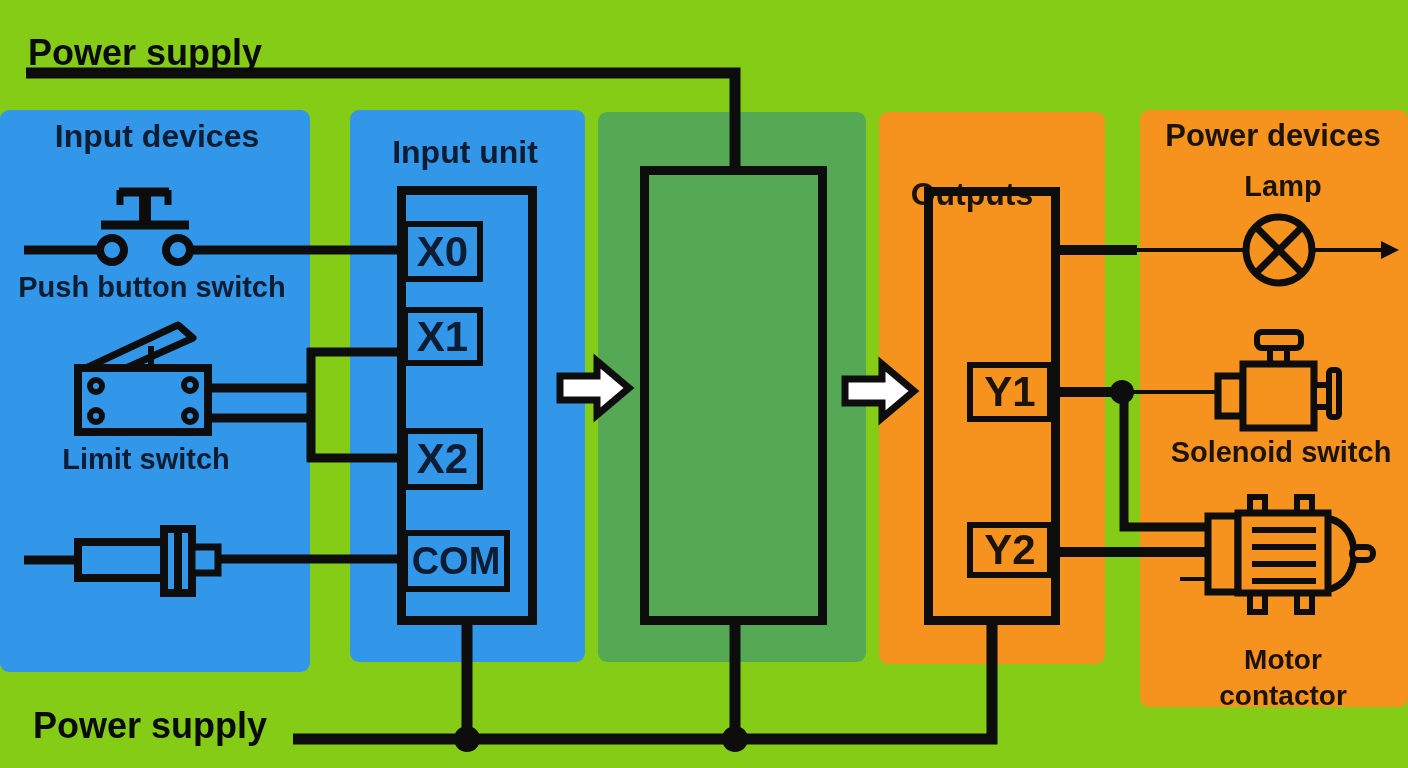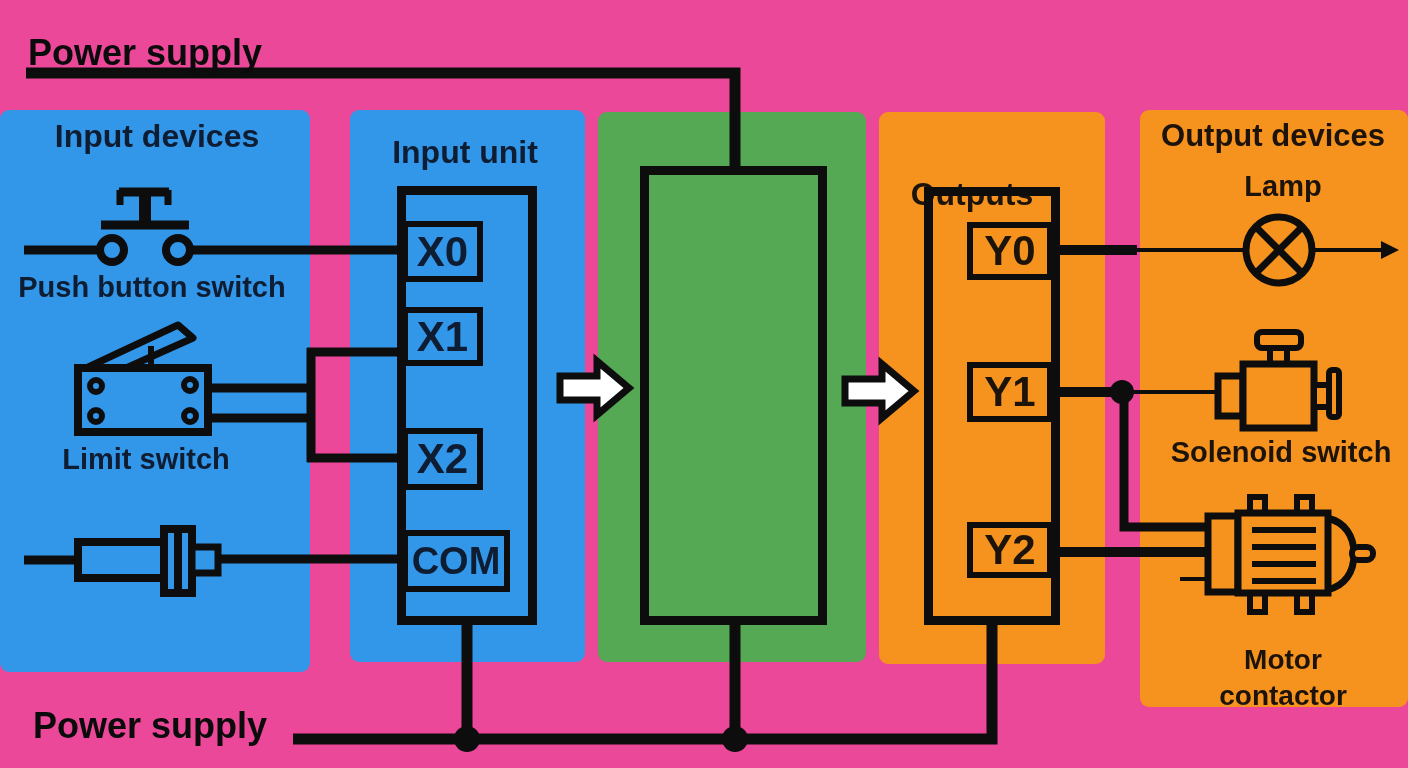--- a/index.html
+++ b/index.html
@@ -5,21 +5,21 @@
   :root{
     --blue:#3296E9;
     --green:#55A955;
     --orange:#F6921E;
     --wire:#0D0D0D;
     --navy:#0F1D33;
     --dark:#1C140A;
   }
   html,body{margin:0;padding:0;background:#fff;}
   .canvas{
-    position:relative;width:1408px;height:768px;background:#ec4899;
+    position:relative;width:1408px;height:768px;background:#84cc16;
     font-family:"Liberation Sans", sans-serif;overflow:hidden;
   }
   .panel{position:absolute;border-radius:9px;z-index:1;}
   .p-blue{background:var(--blue);}
   .p-green{background:var(--green);}
   .p-orange{background:var(--orange);}
   svg.overlay{position:absolute;left:0;top:0;z-index:2;}
   .lbl{position:absolute;font-weight:bold;white-space:nowrap;z-index:3;}
   .ctr{transform:translateX(-50%);text-align:center;}
   .navy{color:var(--navy);}
@@ -187,28 +187,25 @@
     <span>X2</span>
   </div>
   <div class="tbox xbox combox" style="left:402px;top:530px;width:108px;height:62px;">
     <span>COM</span>
   </div>
 
   <div class="bigrect" style="left:640px;top:166px;width:187px;height:459px;"></div>
 
   <div class="lbl title dark ctr" style="left:972px;top:136px;margin-top:40px;">Outputs</div>
   <div class="bigrect" style="left:924px;top:187px;width:136px;height:438px;"></div>
-  <div class="tbox ybox" style="left:967px;top:222px;width:86px;height:58px;">
-    <span>Y0</span>
-  </div>
   <div class="tbox ybox" style="left:967px;top:362px;width:86px;height:60px;">
     <span>Y1</span>
   </div>
   <div class="tbox ybox" style="left:967px;top:522px;width:86px;height:56px;">
     <span>Y2</span>
   </div>
 
-  <div class="lbl dark ctr" style="left:1273px;top:118px;font-size:31px;">Output devices</div>
+  <div class="lbl dark ctr" style="left:1273px;top:118px;font-size:31px;">Power devices</div>
   <div class="lbl dark ctr" style="left:1283px;top:170px;font-size:29px;">Lamp</div>
   <div class="lbl dark ctr" style="left:1281px;top:436px;font-size:29px;">Solenoid switch</div>
   <div class="lbl dark ctr wrap" style="left:1283px;top:628px;font-size:28px;margin-top:14px;">Motor contactor</div>
 
 </div>
 
 </body></html>

